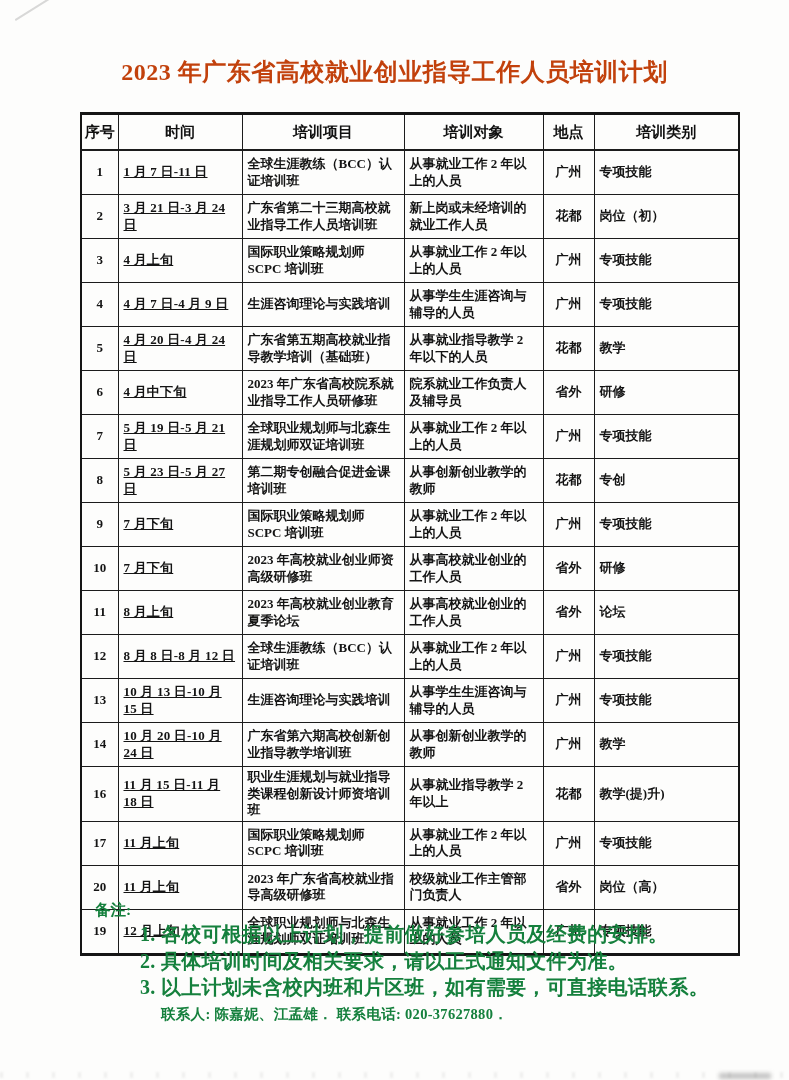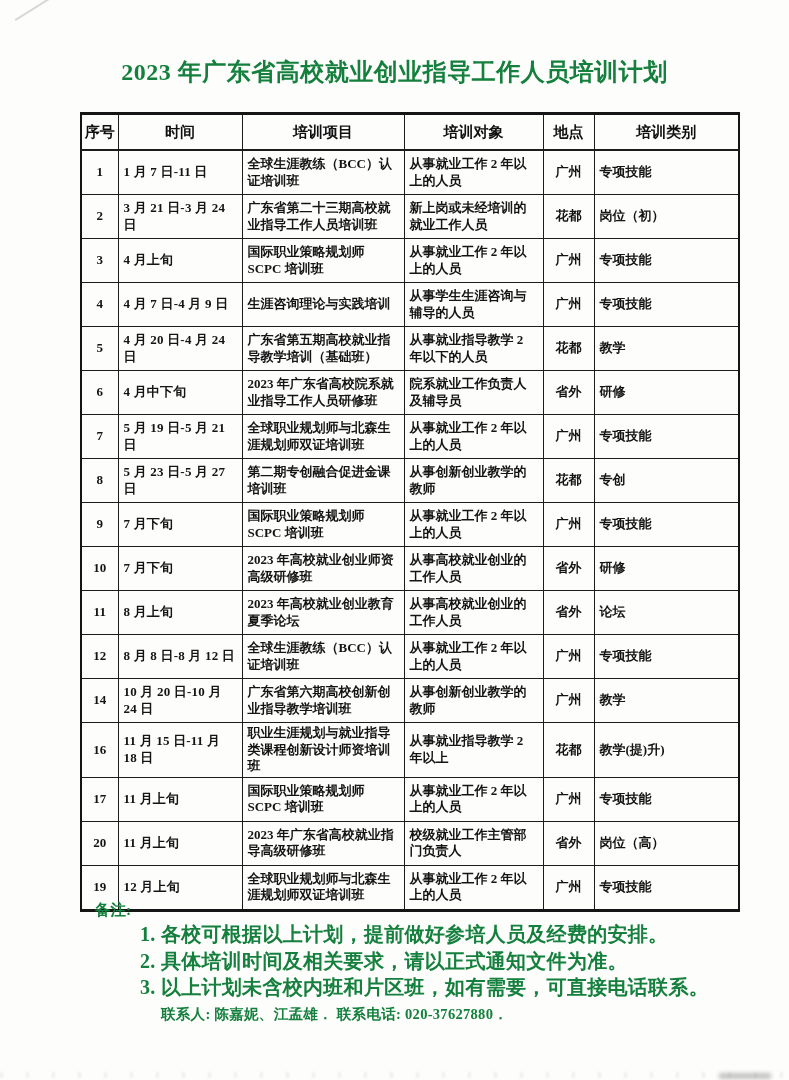--- a/index.html
+++ b/index.html
@@ -43,21 +43,21 @@
   }
 
   .doc-title {
     position: absolute;
     top: 56px; left: 0;
     width: 100%;
     text-align: center;
     font-size: 24px;
     font-weight: bold;
     letter-spacing: 0.5px;
-    color: #15803d;
+    color: #c2410c;
     font-family: "Liberation Serif", "DejaVu Serif", serif;
   }
 
   table.plan {
     position: absolute;
     top: 112px; left: 80px;
     width: 658px;
     border-collapse: collapse;
     table-layout: fixed;
     background: transparent;
@@ -80,21 +80,21 @@
   table.plan tbody td {
     height: 39px;
     font-size: 13px;
     font-weight: 600;
     line-height: 1.28;
     padding: 2px 5px;
     vertical-align: middle;
     color: #141414;
   }
   td.c-no       { text-align: center; padding: 0; }
-  td.c-time     { padding-left: 7px; letter-spacing: 0.2px; }
+  td.c-time     { padding-left: 7px; letter-spacing: 0.2px; text-decoration: underline; }
   td.c-project  { padding-left: 6px; }
   td.c-target   { padding-left: 6px; }
   td.c-location { text-align: center; padding: 0 2px; }
   td.c-category { padding-left: 7px; }
 
   .notes {
     position: absolute;
     top: 899px; left: 95px;
     width: 650px;
     font-weight: bold;
@@ -238,20 +238,28 @@
     </tr>
         <tr>
       <td class="c-no">12</td>
       <td class="c-time">8 月 8 日-8 月 12 日</td>
       <td class="c-project">全球生涯教练（BCC）认证培训班</td>
       <td class="c-target">从事就业工作 2 年以上的人员</td>
       <td class="c-location">广州</td>
       <td class="c-category">专项技能</td>
     </tr>
         <tr>
+      <td class="c-no">13</td>
+      <td class="c-time">10 月 13 日-10 月 15 日</td>
+      <td class="c-project">生涯咨询理论与实践培训</td>
+      <td class="c-target">从事学生生涯咨询与辅导的人员</td>
+      <td class="c-location">广州</td>
+      <td class="c-category">专项技能</td>
+    </tr>
+        <tr>
       <td class="c-no">14</td>
       <td class="c-time">10 月 20 日-10 月 24 日</td>
       <td class="c-project">广东省第六期高校创新创业指导教学培训班</td>
       <td class="c-target">从事创新创业教学的教师</td>
       <td class="c-location">广州</td>
       <td class="c-category">教学</td>
     </tr>
         <tr>
       <td class="c-no">16</td>
       <td class="c-time">11 月 15 日-11 月 18 日</td>

